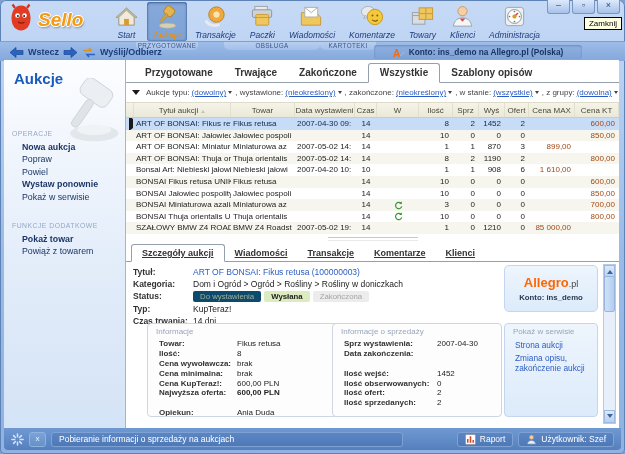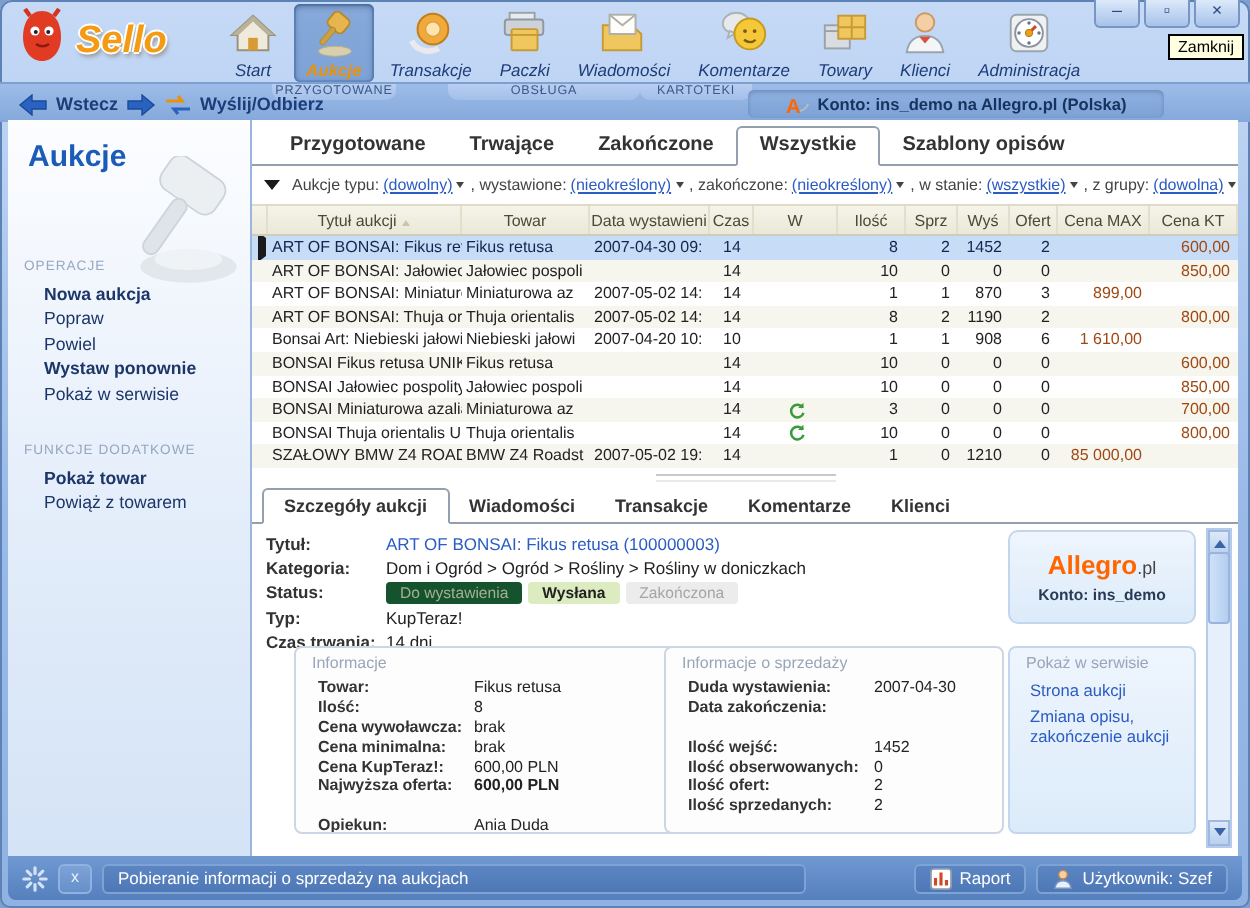--- a/index.html
+++ b/index.html
@@ -84,32 +84,32 @@
   .tc.center{text-align:center;padding:0;}
   .tc.price{color:#a04812;}
   .rowmark{width:0;height:0;border:3px solid transparent;border-left:4px solid #1a1a1a;margin:2.5px 0 0 1px;}
   .wicon svg{width:9px;height:9px;vertical-align:middle;}
 
   .splitter{height:8px;flex:none;position:relative;background:#fff;}
   .splitter .grip{position:absolute;left:50%;top:3px;width:90px;height:2px;margin-left:-45px;
     border-top:1px solid #c9c9c9;border-bottom:1px solid #e9e9e9;}
   .dtabs{height:19px;flex:none;display:flex;align-items:flex-end;padding-left:5px;
     border-bottom:1px solid #94a0ae;background:#fff;}
-  .dtab{font-size:9px;font-weight:bold;color:#333;padding:3px 10px 3px;white-space:nowrap;cursor:default;}
+  .dtab{font-size:9px;font-weight:bold;color:#333;padding:3px 10px 3px;white-space:nowrap;cursor:default;text-decoration:underline;}
   .dtab.active{border:1px solid #94a0ae;border-bottom:1px solid #fff;border-radius:3px 3px 0 0;
     margin-bottom:-1px;background:#fff;}
 
   .detail{flex:1;position:relative;font-size:8.5px;background:#fff;}
   .fields{position:absolute;left:7px;top:4px;width:368px;}
   .frow{display:flex;align-items:center;height:12.2px;}
   .frow .flab{width:60px;flex:none;font-weight:bold;color:#333;}
   .frow .fval2{color:#222;white-space:nowrap;overflow:hidden;}
   .frow .fval2.link{color:#2b5cc4;}
   .badge{font-size:7.8px;padding:1px 7px;border-radius:2px;margin-right:3px;white-space:nowrap;}
-  .badge.past{background:#14532d;color:#a6ae92;}
+  .badge.past{background:#0c4a6e;color:#a6ae92;}
   .badge.active{background:#dcecc0;color:#222;font-weight:bold;}
   .badge.future{background:#ececec;color:#a5a5a5;}
 
   .allegrobox{position:absolute;right:21px;top:3px;width:94px;height:47px;border-radius:5px;
     background:linear-gradient(#eef5fd,#dcebfa);border:1px solid #c4d6ee;text-align:center;padding-top:9px;box-sizing:border-box;}
   .abrand{font-size:13px;font-weight:bold;color:#ff6600;}
   .apl{font-size:9px;font-weight:normal;color:#444;}
   .aacc{font-size:7.8px;font-weight:bold;color:#2a3a55;margin-top:3px;}
 
   .gbox{position:absolute;top:61px;height:94px;border:1px solid #ccd6e4;border-radius:4px;
@@ -624,21 +624,21 @@
                 <span class="glab">Opiekun:</span>
                 <span class="gval">Ania Duda</span>
               </div>
             </div>
         </div>
 
         <div class="gbox sales">
           <div class="gtitle">Informacje o sprzedaży</div>
           <div id="salesRows">
               <div class="grow sales">
-                <span class="glab">Duda wystawienia:</span>
+                <span class="glab">Sprz wystawienia:</span>
                 <span class="gval">2007-04-30</span>
               </div>
               <div class="grow sales">
                 <span class="glab">Data zakończenia:</span>
                 <span class="gval"></span>
               </div>
               <div class="grow sales">
                 <span class="glab"></span>
                 <span class="gval"></span>
               </div>

